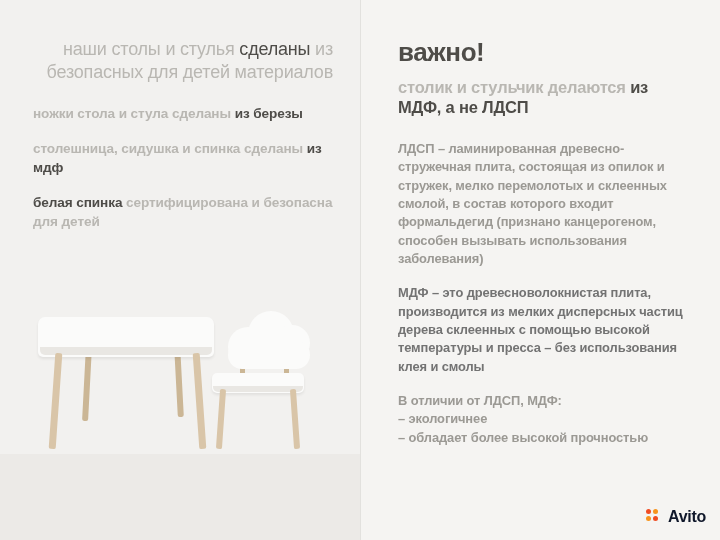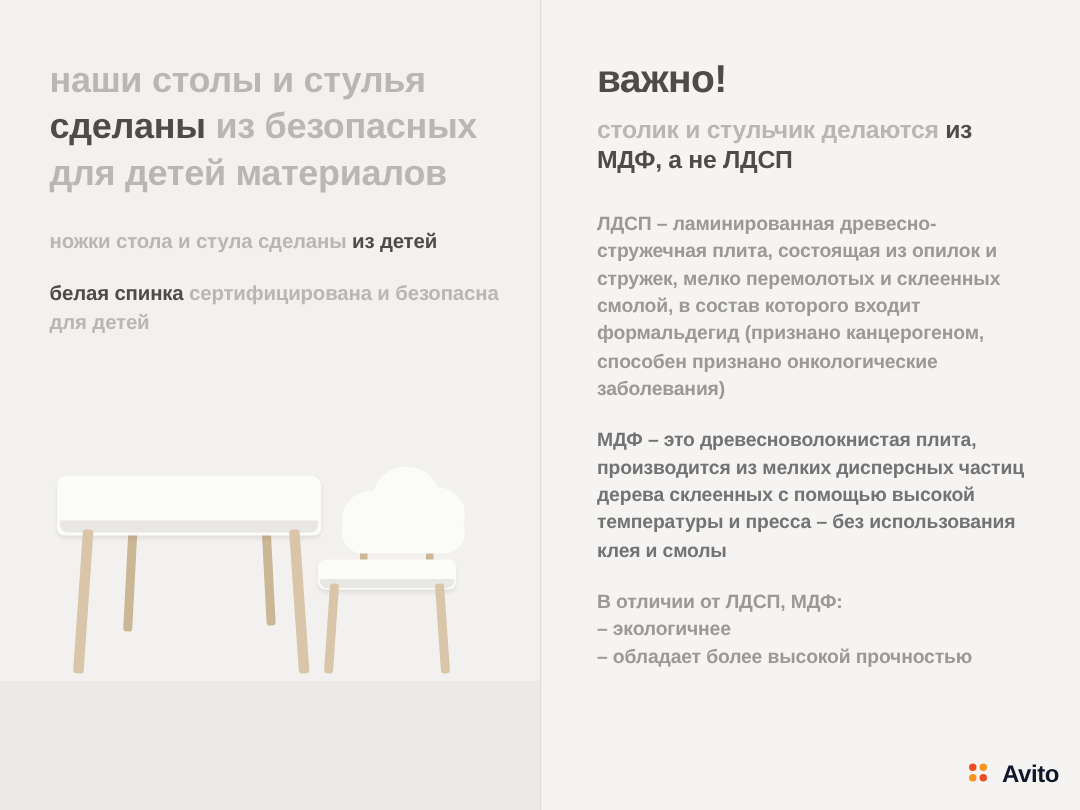--- a/index.html
+++ b/index.html
@@ -43,26 +43,27 @@
   }
 
   
   .left-text {
     position: absolute;
     left: 33px;
     top: 38px;
     width: 300px;
   }
   .lead {
-    font-size: 24px;
+    font-size: 18px;
     line-height: 1.30;
     color: #b9b7b2;
-    font-weight: 700;
+    font-weight: 400;
     margin: 0 0 20px 0;
     letter-spacing: -0.2px;
+    text-align: right;
   }
   .lead .dark {
     color: #4e4c48;
   }
   .para {
     font-size: 13.6px;
     line-height: 1.36;
     color: #b9b7b2;
     font-weight: 700;
     margin: 0 0 17px 0;
@@ -239,22 +240,23 @@
 </head>
 <body>
 
 <div class="page">
 
   <div class="left-col">
 
     <div class="left-text">
       <p class="lead"><span>наши столы и стулья </span><span class="dark">сделаны</span><span> из безопасных для детей </span><span>материалов</span></p>
 
-      <p class="para"><span>ножки стола и стула сделаны </span><span class="dark">из детей</span></p>
-
+      <p class="para"><span>ножки стола и стула сделаны </span><span class="dark">из березы</span></p>
+
+      <p class="para"><span>столешница, сидушка и спинка сделаны </span><span class="dark">из мдф</span></p>
 
       <p class="para"><span class="dark">белая спинка </span><span>сертифицирована и безопасна для детей</span></p>
     </div>
 
     <div class="photo">
       <div class="floor"></div>
 
       <div class="leg leg-c"></div>
       <div class="leg leg-d"></div>
       <div class="tbl-top"></div>
@@ -275,21 +277,21 @@
     </div>
   </div>
 
   <div class="right-col"></div>
   <div class="divider"></div>
 
   <div class="right-text">
     <h1 class="headline">важно!</h1>
     <p class="subhead"><span>столик и стульчик делаются </span><span class="dark">из МДФ, а не ЛДСП</span></p>
 
-    <p class="body-para">ЛДСП – ламинированная древесно-стружечная плита, состоящая из опилок и стружек, мелко перемолотых и склеенных смолой, в состав которого входит формальдегид (признано канцерогеном, способен признано онкологические заболевания)</p>
+    <p class="body-para">ЛДСП – ламинированная древесно-стружечная плита, состоящая из опилок и стружек, мелко перемолотых и склеенных смолой, в состав которого входит формальдегид (признано канцерогеном, способен вызывать использования заболевания)</p>
     <p class="body-para dark">МДФ – это древесноволокнистая плита, производится из мелких дисперсных частиц дерева склеенных с помощью высокой температуры и пресса – без использования клея и смолы</p>
     <p class="body-para" style="white-space: pre-line;">В отличии от ЛДСП, МДФ:
 – экологичнее
 – обладает более высокой прочностью</p>
   </div>
 
   <div class="watermark">
     <span class="wm-dots">
       <i></i>
         <i></i>

